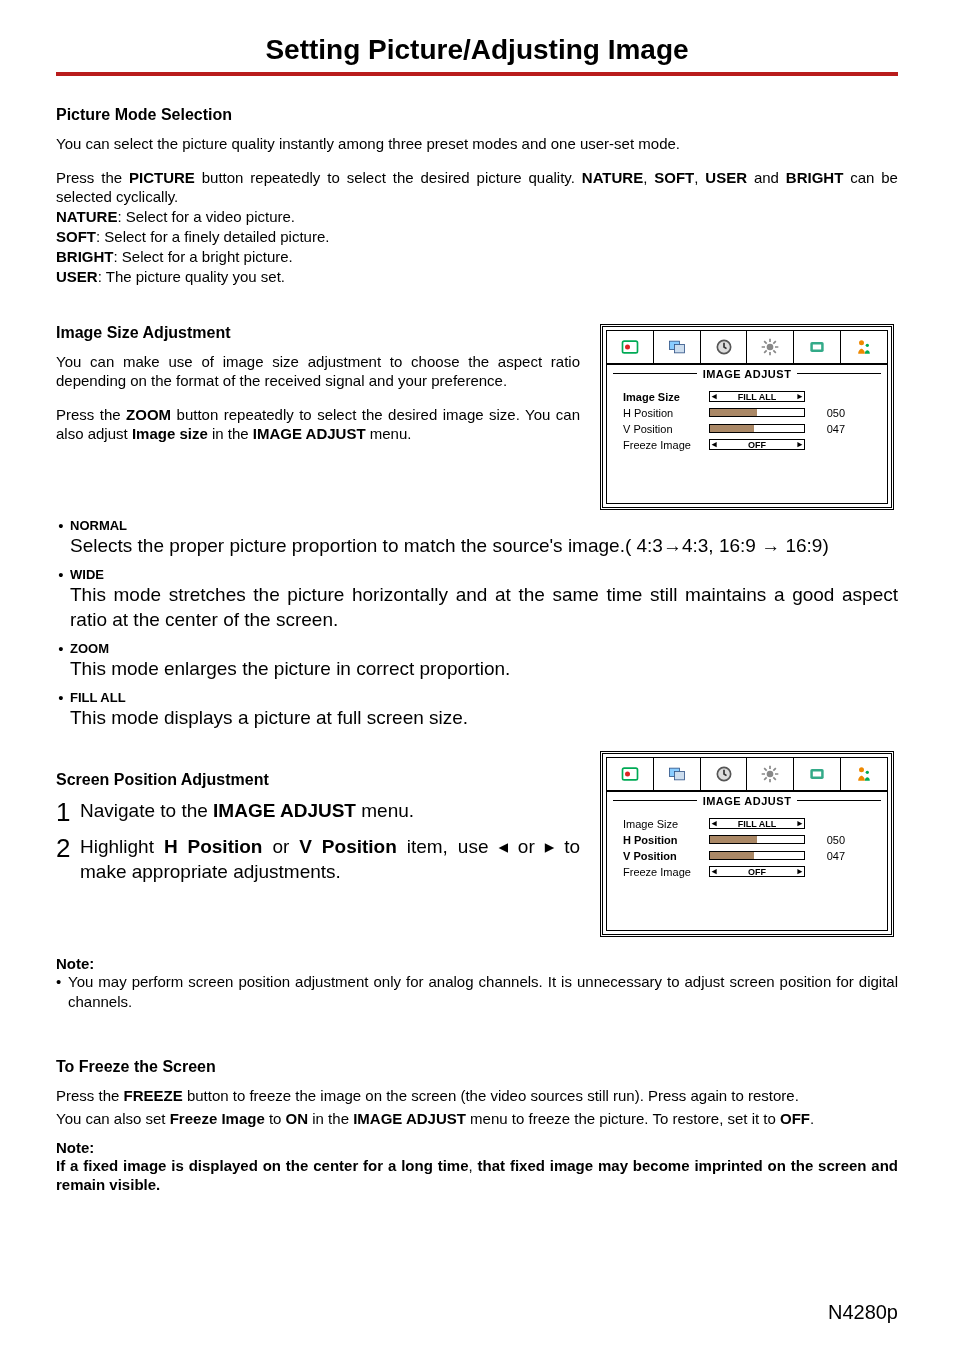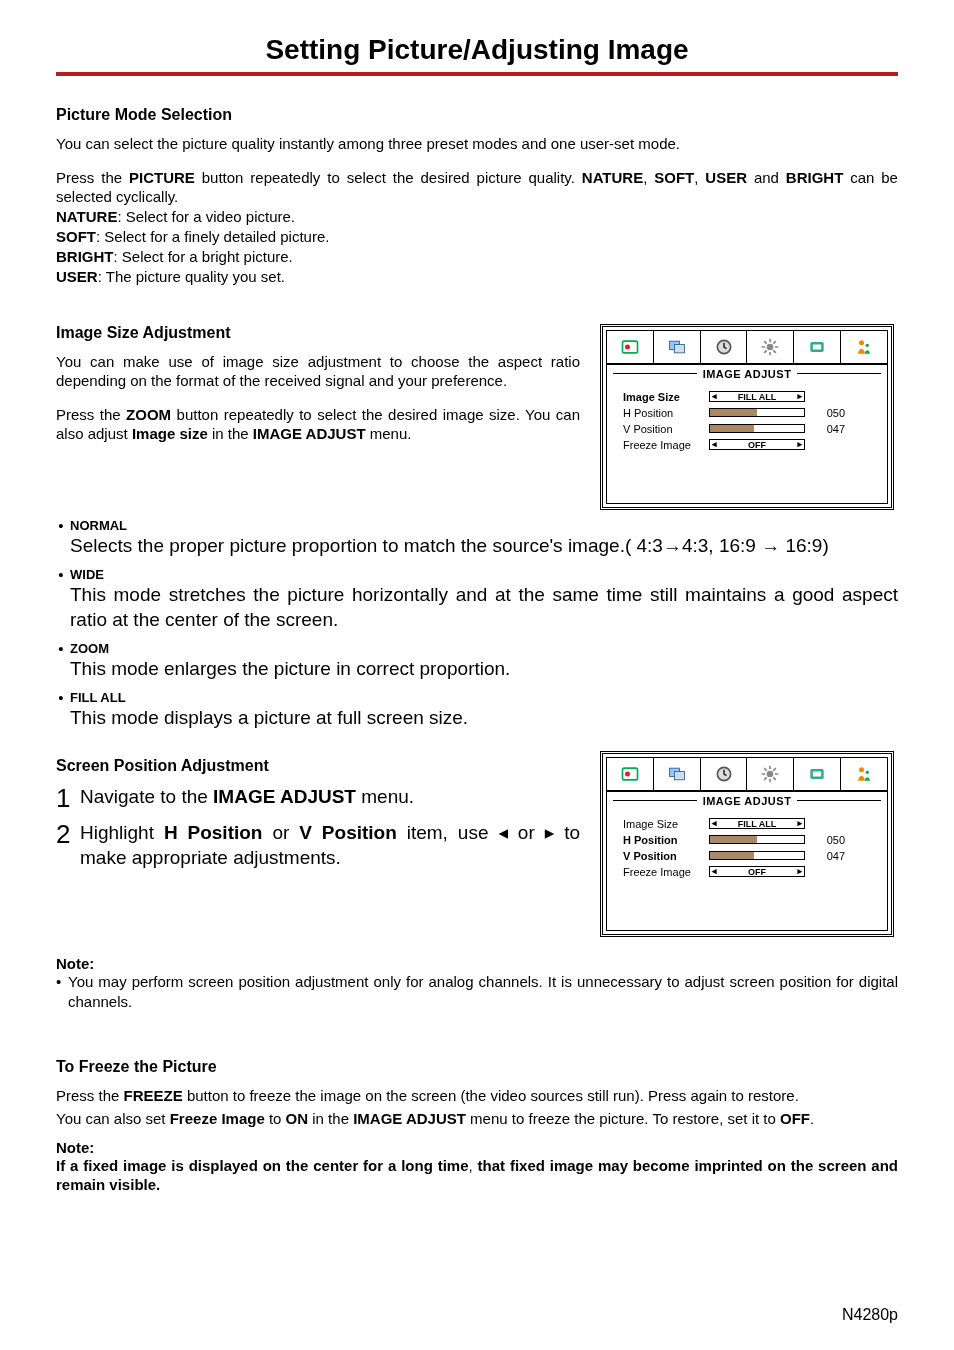--- a/index.html
+++ b/index.html
@@ -40,21 +40,21 @@
   .step-row { display: flex; align-items: flex-start; margin-top: 10px; }
   .step-num { font-size: 26px; font-weight: normal; width: 24px; flex-shrink:0; line-height:1; font-family: Arial; }
   .step-text { font-size: 19px; line-height: 1.3; text-align: justify; }
   .note-head { font-weight: bold; font-size: 15px; margin-top: 18px; }
   .note-body { display:flex; font-size: 15px; line-height:1.32; }
   .note-body .dot { width:12px; flex-shrink:0;}
   .footer {
     position: absolute;
     bottom: 26px;
     right: 56px;
-    font-size: 16px;
+    font-size: 20px;
     text-align: center;
   }
   
   .osd {
     border: 3px double #000;
     padding: 3px;
     background: #fff;
     width: 294px;
   }
   .osd-inner { border: 1px solid #000; }
@@ -232,21 +232,21 @@
   <div class="bullet-desc">This mode enlarges the picture in correct proportion.</div>
   <div class="bullet-row">
       <span class="dot">•</span>
       <span class="label">FILL ALL</span>
     </div>
   <div class="bullet-desc">This mode displays a picture at full screen size.</div>
 </div>
 
 <div class="two-col" style="margin-top:20px;">
   <div class="left">
-    <h2 class="section" style="margin-top:6px;">Screen Position Adjustment</h2>
+    <h2 class="section" style="margin-top:20px;">Screen Position Adjustment</h2>
     <div class="step-row">
       <div class="step-num">1</div>
       <div class="step-text">
         <span>Navigate to the </span><span class="bold">IMAGE ADJUST</span><span> menu.</span>
       </div>
     </div>
     <div class="step-row">
       <div class="step-num">2</div>
       <div class="step-text">
         <span>Highlight </span><span class="bold">H Position</span><span> or </span><span class="bold">V Position</span><span> item, use  ◂ or ▸ to make appropriate adjustments.</span>
@@ -339,21 +339,21 @@
     </div>
   </div>
 </div>
 
 <div class="note-head"><span>Note</span>:</div>
 <div class="note-body justify">
   <span class="dot">•</span>
   <span>You may perform screen position adjustment only for analog channels. It is unnecessary to adjust screen position for digital channels.</span>
 </div>
 
-<h2 class="section" style="margin-top:46px;">To Freeze the Picture</h2>
+<h2 class="section" style="margin-top:46px;">To Freeze the Screen</h2>
 <p class="body-text">
   <span>Press the </span><span class="bold">FREEZE</span><span> button to freeze the image on the screen (the video sources still run). Press again to restore.</span>
 </p>
 <p class="body-text" style="margin-top:4px;">
   <span>You can also set </span><span class="bold">Freeze Image</span><span> to </span><span class="bold">ON</span><span> in the </span><span class="bold">IMAGE ADJUST</span><span> menu to freeze the picture. To restore, set it to </span><span class="bold">OFF</span><span>.</span>
 </p>
 <div class="note-head" style="margin-top:10px;"><span>Note</span>:</div>
 <p class="body-text justify">
   <span class="bold">If a fixed image is displayed on the center for a long time</span><span>, </span><span class="bold">that fixed image may become imprinted on the screen and remain visible</span><span class="bold">.</span>
 </p>

